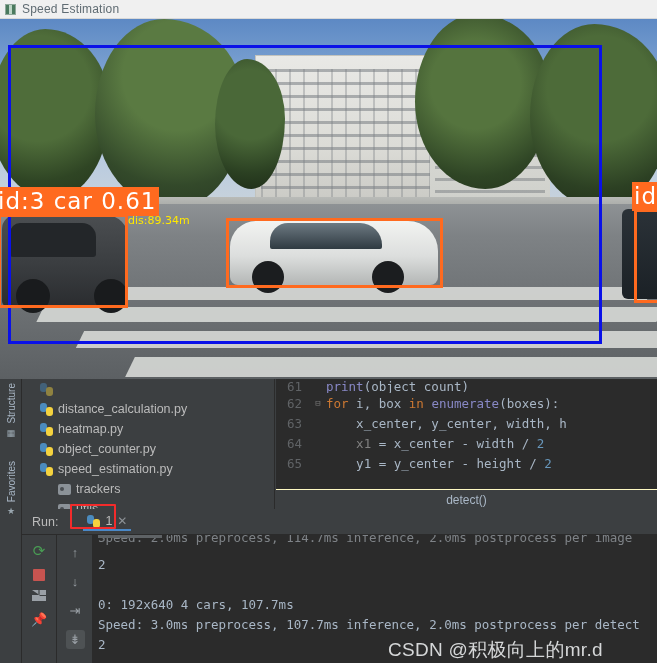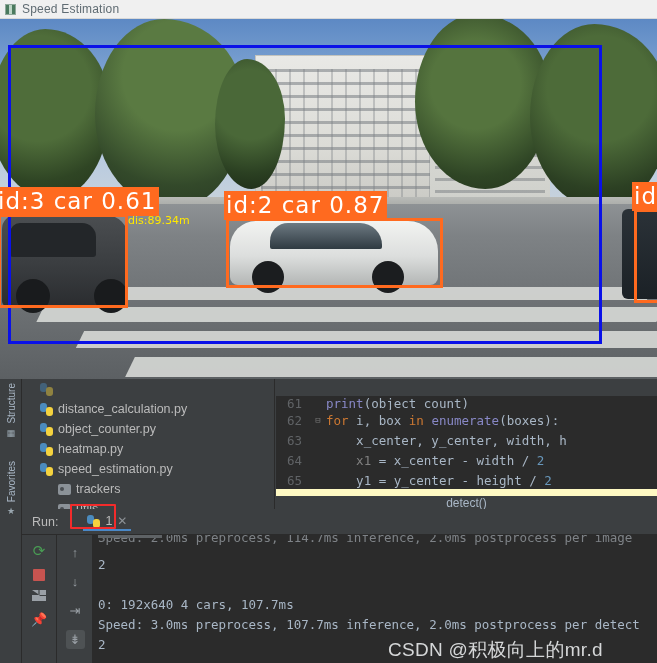--- a/index.html
+++ b/index.html
@@ -95,33 +95,33 @@
   .chev { position:absolute; left:37px; color:#9aa0a6; font-size:9px; }
   .py-ico { width:13px; height:13px; position:relative; flex:0 0 13px; }
   .py-ico:before, .py-ico:after { content:""; position:absolute; width:7px; height:9px; border-radius:3px; }
   .py-ico:before { background:#4b8bbe; left:0; top:0; }
   .py-ico:after { background:#f5d33f; right:0; bottom:0; }
   .folder-ico { width:13px; height:11px; background:#8b9298; border-radius:2px; flex:0 0 13px;
     position:relative; }
   .folder-ico:before { content:""; position:absolute; left:2px; top:3px; width:4px; height:4px;
     background:#4a4f53; border-radius:50%; }
 
-  .editor { position:absolute; left:276px; top:17px; width:381px; height:130px;
+  .editor { position:absolute; left:276px; top:0; width:381px; height:130px;
     background:#2b2b2b; overflow:hidden; font-family:"DejaVu Sans Mono", monospace; }
   .code-line { height:20px; display:flex; align-items:center; font-size:12.5px; white-space:pre; }
   .lnum { width:34px; text-align:right; padding-right:8px; color:#606366; flex:0 0 34px; }
   .fold { width:16px; text-align:center; color:#787878; font-size:9px; flex:0 0 16px; }
   .code-txt { color:#a9b7c6; }
   .kw { color:#cc7832; }
   .call { color:#8888c6;text-align:right; }
   .num { color:#6897bb; }
   .dim { color:#808080; }
   .breadcrumb { position:absolute; left:276px; top:110px; width:381px; height:20px;
     background:#3c3f41; color:#a9b7c6; font-size:12px; display:flex; align-items:center;
-    justify-content:center; border-top:7px solid #fef9c3; }
+    justify-content:center; border-top:1px solid #fef9c3; }
 
   .run-pane { position:absolute; left:22px; top:130px; width:635px; height:154px; background:#3c3f41; }
   .run-head { position:absolute; left:0; top:0; width:635px; height:26px;
     display:flex; align-items:center; gap:7px; padding-left:10px; border-bottom:1px solid #2b2b2b; }
   .run-label { font-size:12.5px; color:#bbbbbb; }
   .run-tab { display:flex; align-items:center; gap:5px; margin-left:18px;
     border-bottom:2px solid #4a88c7; padding:2px 4px 1px 4px; }
   .run-tab-num { font-size:12.5px; color:#bbbbbb; }
   .run-tab-x { font-size:12px; color:#8d9296; }
   .run-side { position:absolute; left:0; top:26px; width:35px; height:128px;
@@ -177,21 +177,20 @@
     <div class="carB"></div>
     <div class="carC"></div>
 
     <div class="region-box"></div>
 
     <div class="bbox" style="left:-2px; top:195px; width:130px; height:94px;"></div>
     <div class="bbox-label" style="left:-4px; top:168px;">id:3  car 0.61</div>
     <div class="dis-label" style="left:128px; top:192px;">dis:89.34m</div>
 
     <div class="bbox" style="left:226px; top:199px; width:217px; height:70px;"></div>
-    <div class="bbox-label" style="left:224px; top:172px;">id:2  car 0.87</div>
     <div class="dis-label" style="left:444px; top:194px;"></div>
 
     <div class="bbox" style="left:634px; top:190px; width:40px; height:94px;"></div>
     <div class="bbox-label" style="left:632px; top:163px;">id</div>
   </div>
 
   <div class="ide">
 
     <div class="ide-left-rail">
       <div class="rail-group" style="top:4px;">
@@ -208,25 +207,25 @@
       <div class="tree-row" style="opacity:.45;">
         <span class="py-ico"></span>
         <span></span>
       </div>
       <div class="tree-row">
         <span class="py-ico"></span>
         <span>distance_calculation.py</span>
       </div>
       <div class="tree-row">
         <span class="py-ico"></span>
+        <span>heatmap.py</span>
+      </div>
+      <div class="tree-row">
+        <span class="py-ico"></span>
         <span>object_counter.py</span>
-      </div>
-      <div class="tree-row">
-        <span class="py-ico"></span>
-        <span>heatmap.py</span>
       </div>
       <div class="tree-row">
         <span class="py-ico"></span>
         <span>speed_estimation.py</span>
       </div>
       <div class="tree-row folder" style="position:relative;">
         <span class="chev">❯</span>
         <span class="folder-ico"></span>
         <span>trackers</span>
       </div>

